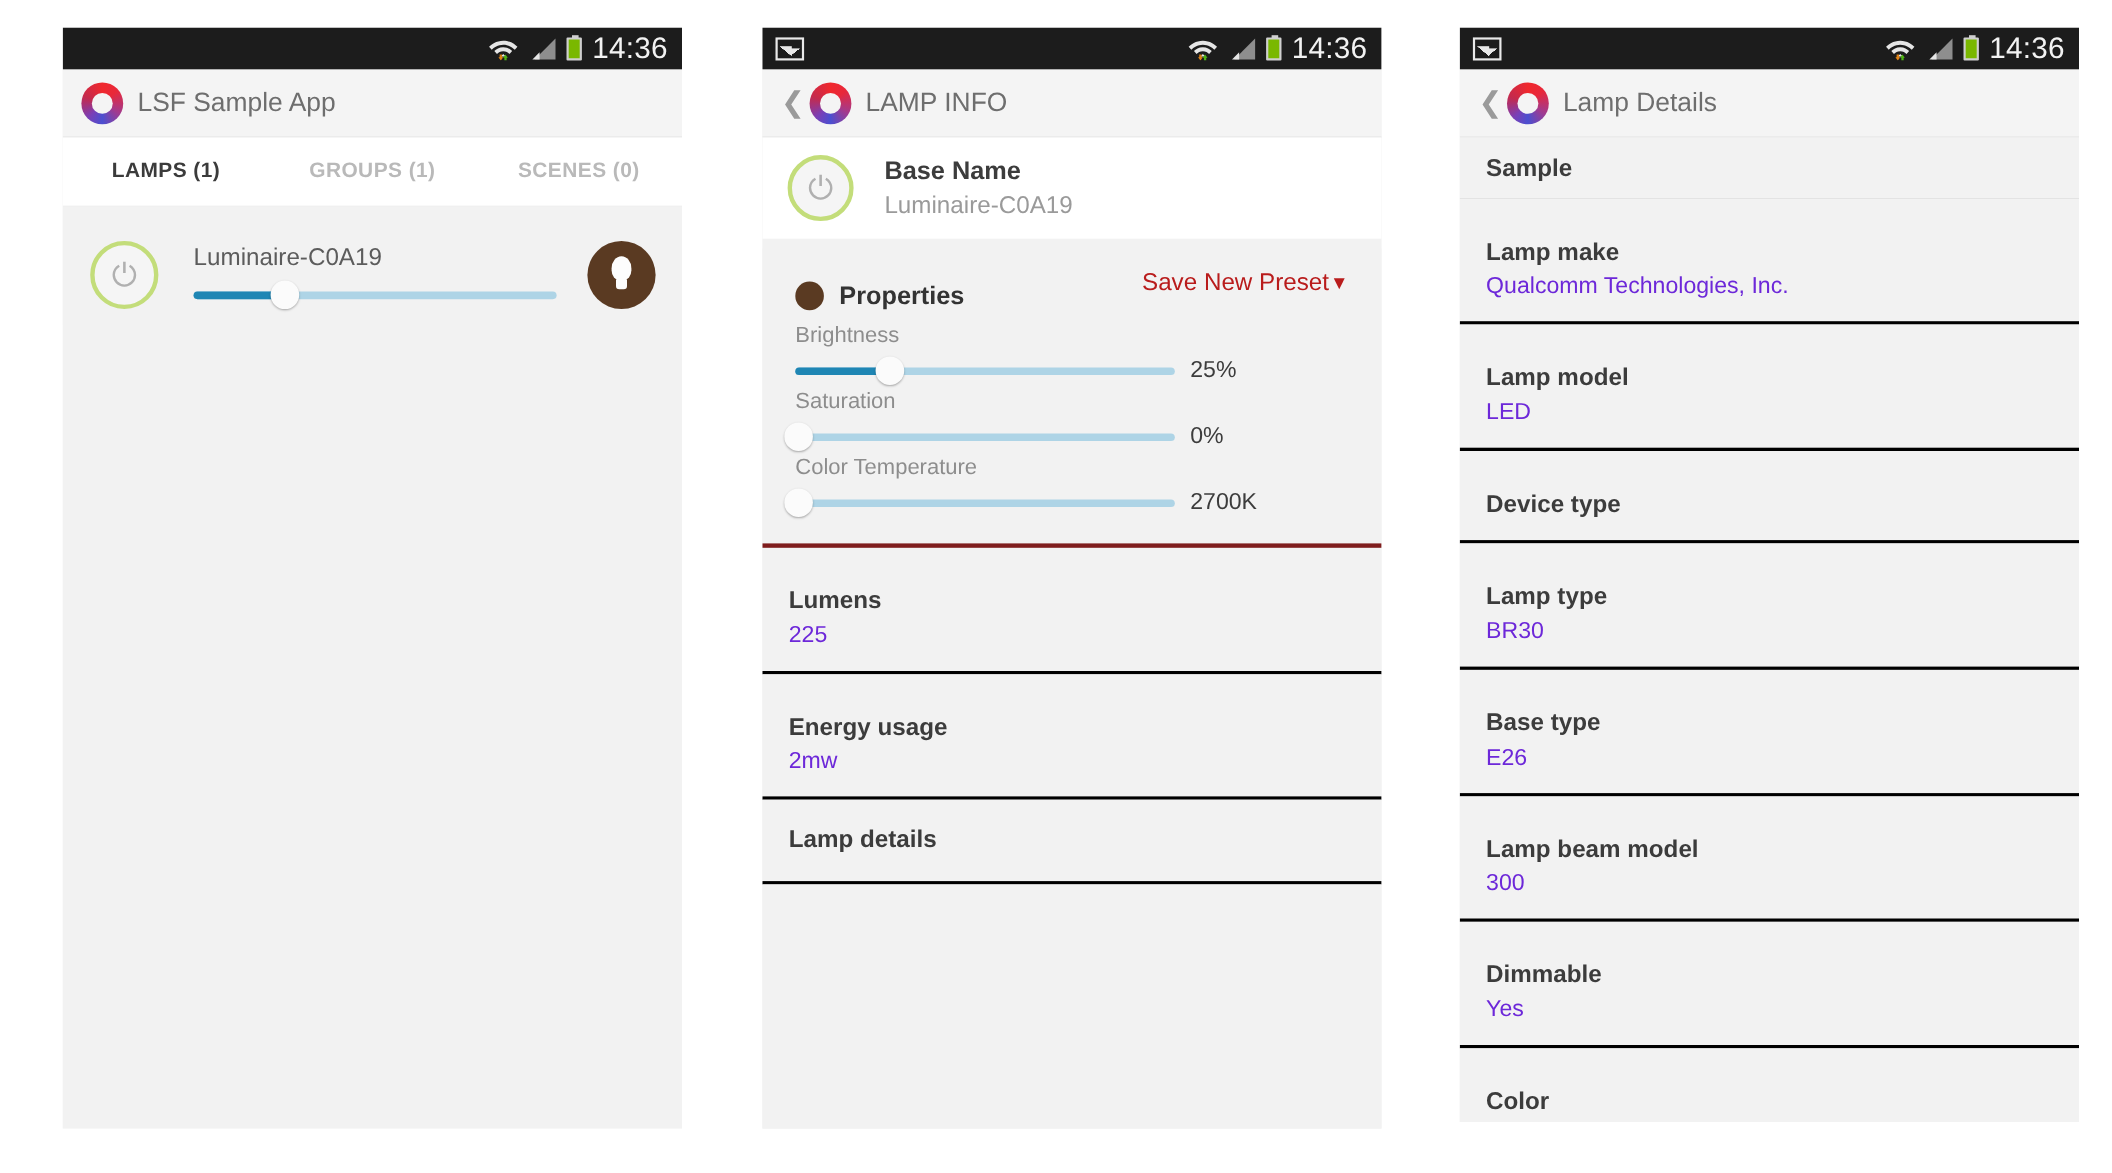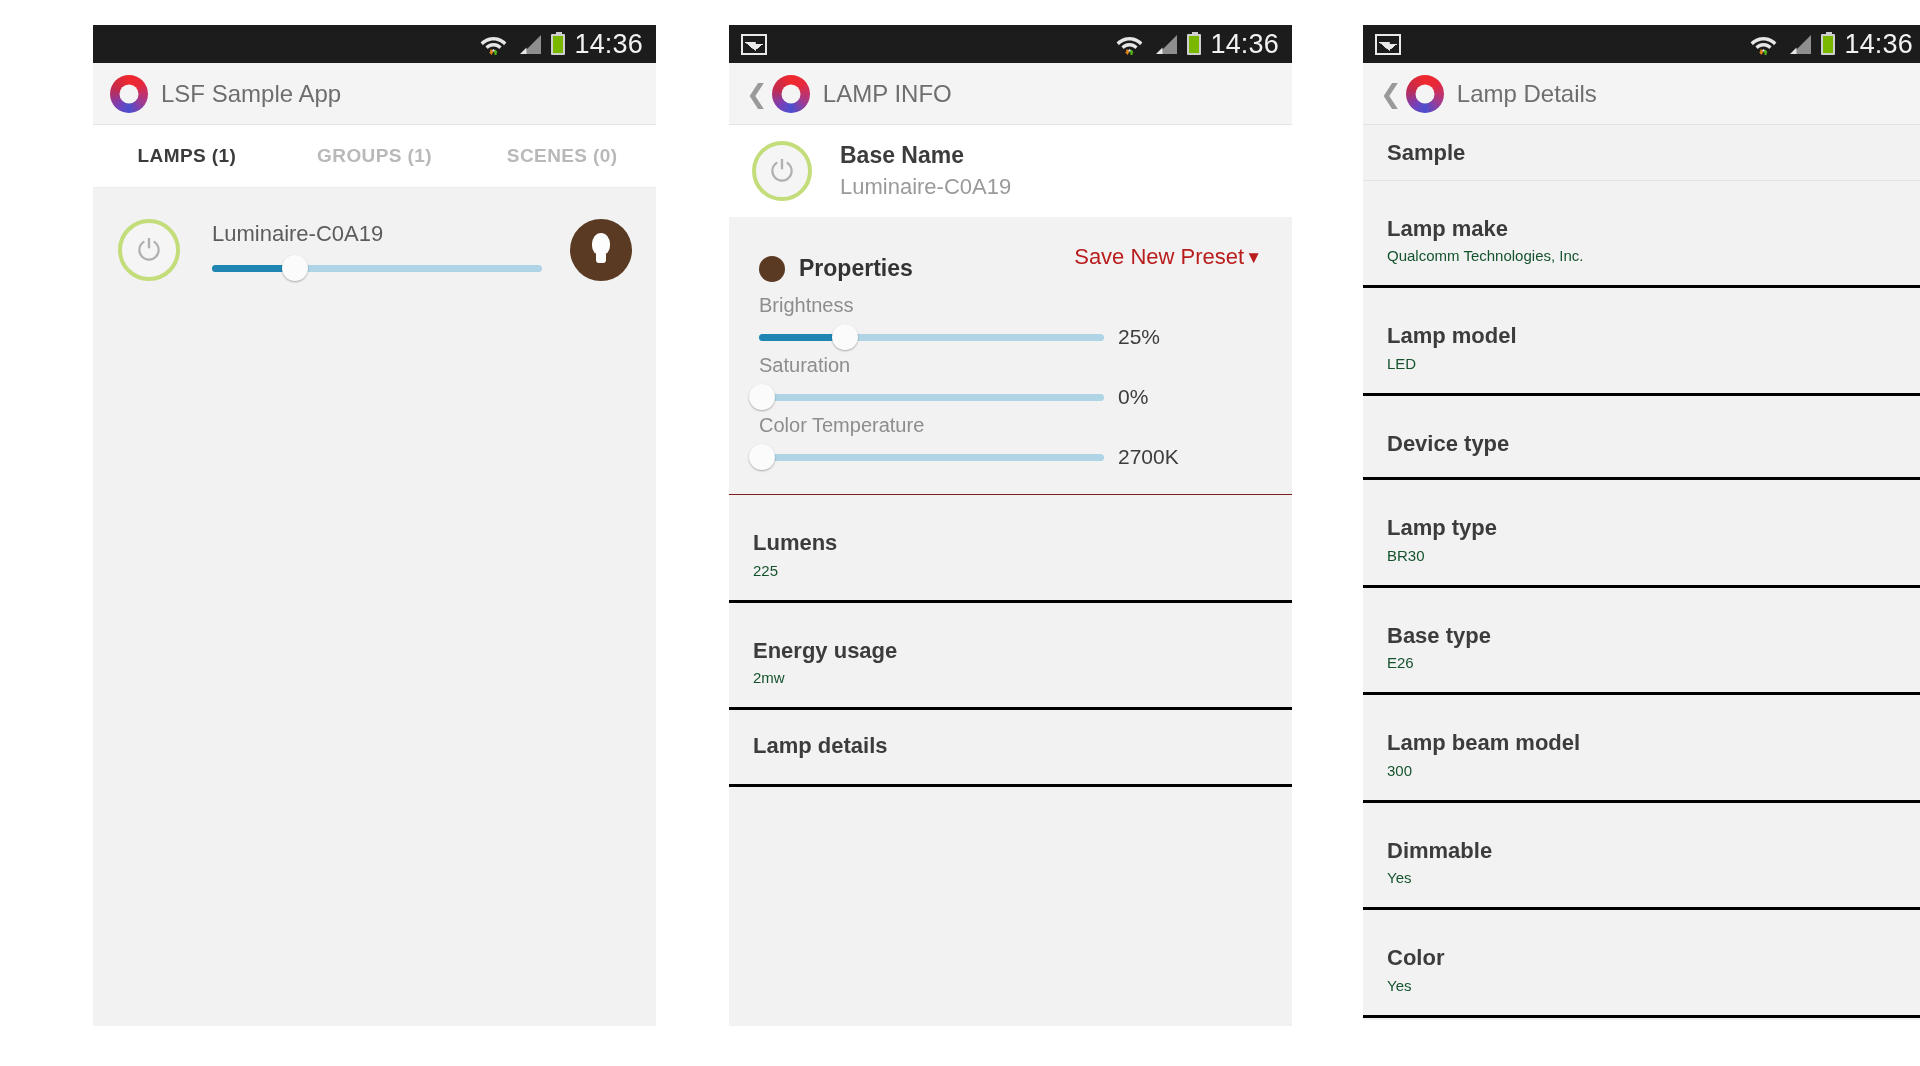--- a/index.html
+++ b/index.html
@@ -10,21 +10,20 @@
     height: 1066px;
     overflow: hidden;
     font-family: "Liberation Sans", sans-serif;
   }
 
   .stage {
     position: relative;
     width: 1632px;
     height: 1066px;
     background: #ffffff;
-    margin-left: 36px;
   }
 
   
   .panel {
     position: absolute;
     background: #f2f2f2;
     overflow: hidden;
   }
   #panel-lamps   { left: 57px;   top: 25px;  width: 563px;  height: 1001px; }
   #panel-info    { left: 693px;  top: 25px;  width: 563px;  height: 1001px; }
@@ -244,21 +243,21 @@
   .info-head-text { margin-left: 28px; }
   .ih-title { font-size: 23px; font-weight: bold; color: #3c3c3c; line-height: 1.25; }
   .ih-sub { font-size: 22px; color: #9a9a9a; line-height: 1.3; margin-top: 3px; }
 
   .props-card {
     background: #f2f2f2;
     margin: 9px 0 0 0;
     padding: 18px 30px 24px 30px;
     box-sizing: border-box;
     position: relative;
-    border-bottom: 1px solid #7f1d1d;
+    border-bottom: 4px solid #7f1d1d;
   }
   .props-head {
     display: flex;
     align-items: flex-end;
     justify-content: space-between;
     margin-bottom: 12px;
   }
   .props-left { display: flex; align-items: center; gap: 14px; }
   .props-dot {
     width: 26px; height: 26px;
@@ -288,21 +287,21 @@
   }
 
   
   .list-row {
     background: #f2f2f2;
     padding: 34px 24px 20px 24px;
     border-bottom: 3px solid #000000;
     box-sizing: border-box;
   }
   .lr-title { font-size: 22px; font-weight: bold; color: #3c3c3c; line-height: 1.25; }
-  .lr-value { font-size: 15px; color: #14532d; margin-top: 5px; line-height: 1.2; }
+  .lr-value { font-size: 21px; color: #6d28d9; margin-top: 5px; line-height: 1.2; }
   .row-tall { min-height: 78px; }
 
   .details-header {
     background: #f2f2f2;
     padding: 14px 24px 13px 24px;
     border-bottom: 1px solid #e3e3e3;
   }
   .details-header .lr-title { font-size: 22px; }
 
   .filler { background: #f2f2f2; }

